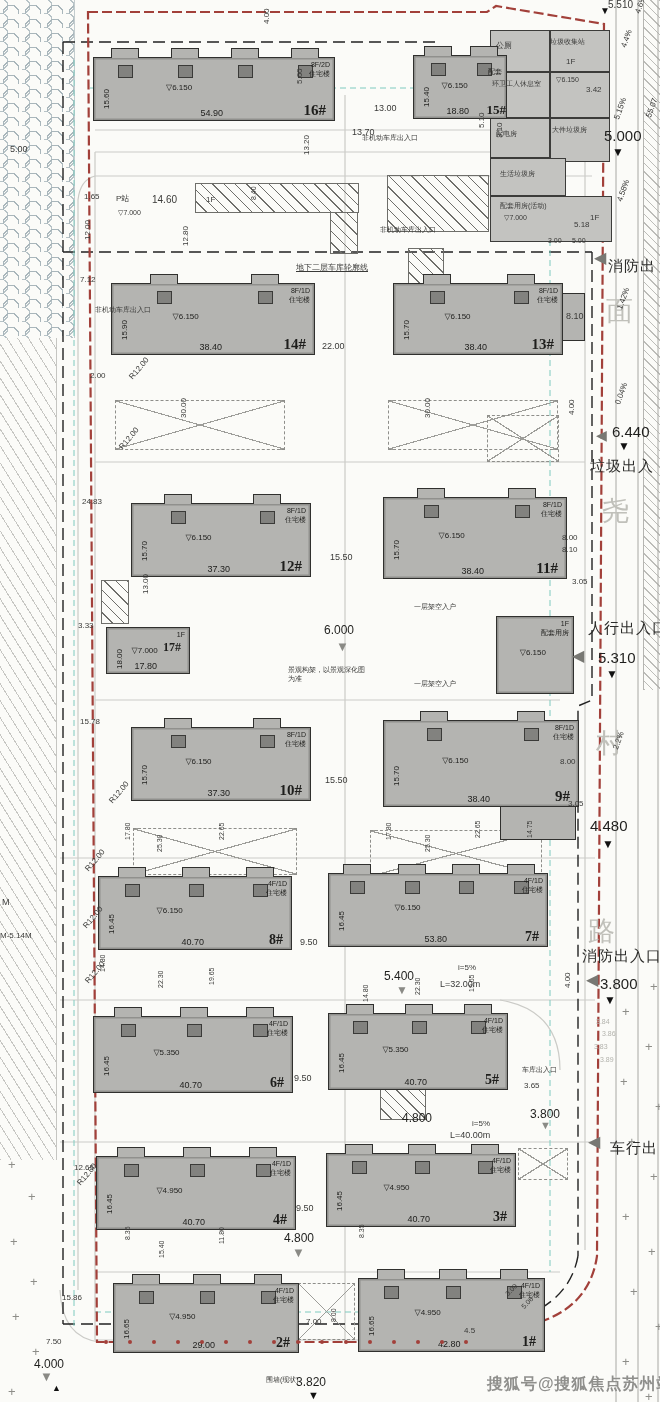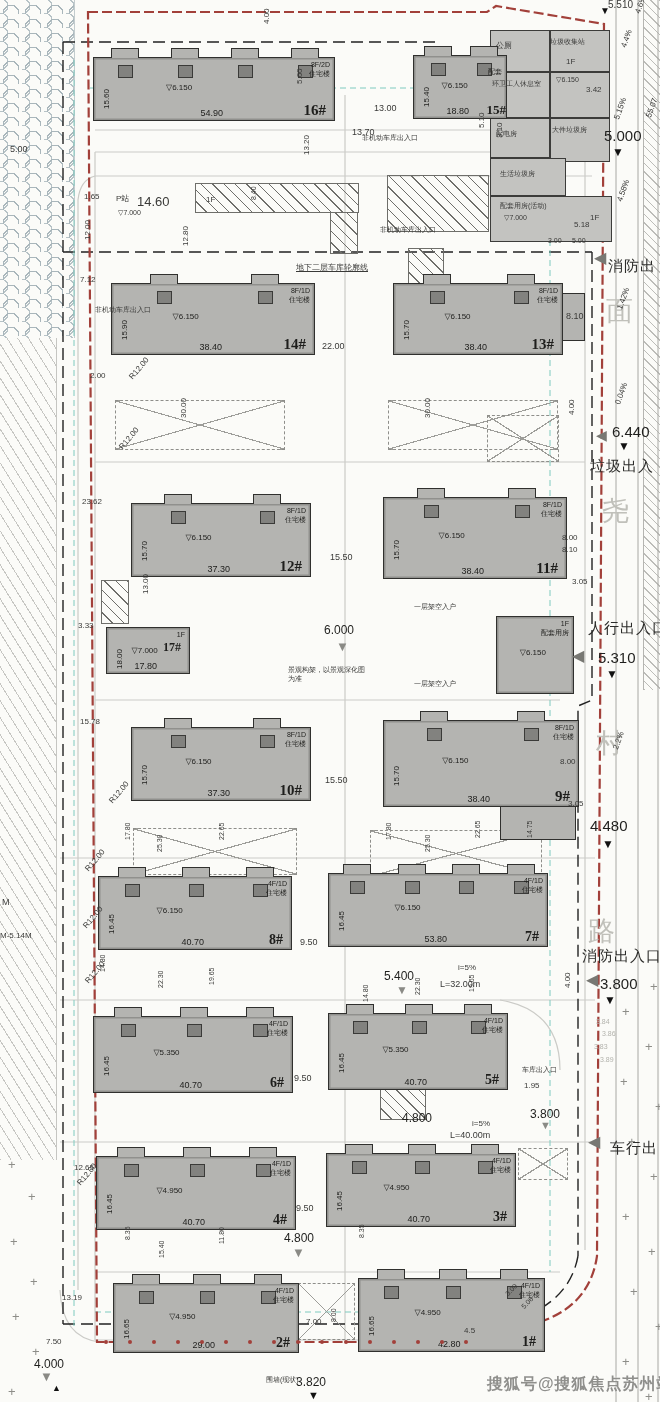--- a/index.html
+++ b/index.html
@@ -397,21 +397,21 @@
     <span class="lbl faint" style="left: 602px; top: 498px;">尧</span>
     <span class="lbl" style="left: 80px; top: 276px; font-size: 8px;">7.12</span>
     <span class="lbl leader" style="left: 296px; top: 264px; font-size: 8px;">地下二层车库轮廓线</span>
     <span class="lbl" style="left: 322px; top: 342px;">22.00</span>
     <span class="lbl" style="left: 90px; top: 372px; font-size: 8px;">2.00</span>
     <span class="lbl" style="left: 128px; top: 376px; font-size: 8px; transform: rotate(-50deg);">R12.00</span>
     <span class="lbl" style="left: 180px; top: 418px; font-size: 8px; transform: rotate(-90deg);">30.00</span>
     <span class="lbl" style="left: 118px; top: 446px; font-size: 8px; transform: rotate(-50deg);">R12.00</span>
     <span class="lbl" style="left: 424px; top: 418px; font-size: 8px; transform: rotate(-90deg);">30.00</span>
     <span class="lbl" style="left: 568px; top: 415px; font-size: 8px; transform: rotate(-90deg);">4.00</span>
-    <span class="lbl" style="left: 82px; top: 498px; font-size: 8px;">23.62</span>
+    <span class="lbl" style="left: 82px; top: 498px; font-size: 8px;">24.83</span>
     <span class="lbl" style="left: 330px; top: 553px;">15.50</span>
     <span class="lbl" style="left: 562px; top: 534px; font-size: 8px;">8.00</span>
     <span class="lbl" style="left: 562px; top: 546px; font-size: 8px;">8.10</span>
     <span class="lbl" style="left: 572px; top: 578px; font-size: 8px;">3.05</span>
     <span class="lbl" style="left: 142px; top: 594px; font-size: 8px; transform: rotate(-90deg);">13.00</span>
     <span class="lbl" style="left: 78px; top: 622px; font-size: 8px;">3.33</span>
     <span class="lbl big2" style="left: 324px; top: 624px;">6.000</span>
     <span class="lbl wrap" style="left: 288px; top: 666px; font-size: 7px;">景观构架，以景观深化图为准</span>
     <span class="lbl" style="left: 414px; top: 603px; font-size: 7px;">一层架空入户</span>
     <span class="lbl" style="left: 414px; top: 680px; font-size: 7px;">一层架空入户</span>
@@ -448,49 +448,49 @@
     <span class="lbl cn" style="left: 582px; top: 948px;">消防出入口</span>
     <span class="lbl faint" style="left: 588px; top: 918px;">路</span>
     <span class="lbl big" style="left: 600px; top: 976px;">3.800</span>
     <span class="lbl" style="left: 564px; top: 988px; font-size: 8px; transform: rotate(-90deg);">4.00</span>
     <span class="lbl fs" style="left: 596px; top: 1018px; font-size: 7px;">3.84</span>
     <span class="lbl fs" style="left: 602px; top: 1030px; font-size: 7px;">3.86</span>
     <span class="lbl fs" style="left: 594px; top: 1043px; font-size: 7px;">3.83</span>
     <span class="lbl fs" style="left: 600px; top: 1056px; font-size: 7px;">3.89</span>
     <span class="lbl" style="left: 294px; top: 1074px;">9.50</span>
     <span class="lbl" style="left: 522px; top: 1066px; font-size: 7px;">车库出入口</span>
-    <span class="lbl" style="left: 524px; top: 1082px; font-size: 8px;">1.95</span>
+    <span class="lbl" style="left: 524px; top: 1082px; font-size: 8px;">3.65</span>
     <span class="lbl big2" style="left: 530px; top: 1108px;">3.800</span>
     <span class="lbl big2" style="left: 402px; top: 1112px;">4.800</span>
     <span class="lbl" style="left: 472px; top: 1120px; font-size: 8px;">i=5%</span>
     <span class="lbl" style="left: 450px; top: 1131px; font-size: 9px;">L=40.00m</span>
     <span class="lbl cn" style="left: 610px; top: 1140px;">车行出</span>
     <span class="lbl" style="left: 74px; top: 1164px; font-size: 8px;">12.65</span>
     <span class="lbl" style="left: 76px; top: 1182px; font-size: 8px; transform: rotate(-50deg);">R12.00</span>
     <span class="lbl" style="left: 296px; top: 1204px;">9.50</span>
     <span class="lbl big2" style="left: 284px; top: 1232px;">4.800</span>
     <span class="lbl" style="left: 124px; top: 1240px; font-size: 7px; transform: rotate(-90deg);">8.35</span>
     <span class="lbl" style="left: 218px; top: 1244px; font-size: 7px; transform: rotate(-90deg);">11.80</span>
     <span class="lbl" style="left: 158px; top: 1258px; font-size: 7px; transform: rotate(-90deg);">15.40</span>
     <span class="lbl" style="left: 358px; top: 1238px; font-size: 7px; transform: rotate(-90deg);">8.35</span>
-    <span class="lbl" style="left: 62px; top: 1294px; font-size: 8px;">13.19</span>
+    <span class="lbl" style="left: 62px; top: 1294px; font-size: 8px;">15.86</span>
     <span class="lbl" style="left: 46px; top: 1338px; font-size: 8px;">7.50</span>
     <span class="lbl big2" style="left: 34px; top: 1358px;">4.000</span>
     <span class="lbl" style="left: 306px; top: 1318px; font-size: 8px;">7.00</span>
     <span class="lbl" style="left: 330px; top: 1322px; font-size: 7px; transform: rotate(-90deg);">8.00</span>
     <span class="lbl" style="left: 464px; top: 1327px; font-size: 8px;">4.5</span>
     <span class="lbl" style="left: 504px; top: 1292px; font-size: 7px; transform: rotate(-45deg);">3.00</span>
     <span class="lbl" style="left: 520px; top: 1305px; font-size: 7px; transform: rotate(-45deg);">5.06</span>
     <span class="lbl" style="left: 266px; top: 1376px; font-size: 7px;">围墙(现状)</span>
     <span class="lbl big2" style="left: 296px; top: 1376px;">3.820</span>
     <span class="lbl" style="left: 362px; top: 134px; font-size: 7px;">非机动车库出入口</span>
     <span class="lbl" style="left: 380px; top: 226px; font-size: 7px;">非机动车库出入口</span>
     <span class="lbl" style="left: 95px; top: 306px; font-size: 7px;">非机动车库出入口</span>
     <span class="lbl" style="left: 116px; top: 195px; font-size: 8px;">P站</span>
-    <span class="lbl" style="left: 137px; top: 195px; font-size: 13px;">14.60</span>
+    <span class="lbl" style="left: 152px; top: 195px; font-size: 10px;">14.60</span>
     <span class="lbl" style="left: 206px; top: 196px; font-size: 8px;">1F</span>
     <span class="lbl" style="left: 118px; top: 209px; font-size: 7px;">▽7.000</span>
     <span class="lbl" style="left: 250px; top: 200px; font-size: 7px; transform: rotate(-90deg);">8.40</span>
     <span class="lbl" style="left: 182px; top: 246px; font-size: 8px; transform: rotate(-90deg);">12.80</span>
     <span class="lbl" style="left: 2px; top: 898px; font-size: 9px;">M</span>
     <span class="lbl" style="left: 0px; top: 932px; font-size: 8px;">M-5.14M</span>
     <span class="marker" style="left: 600px; top: 6px; font-size: 10px; color: rgb(17, 17, 17);">▼</span>
     <span class="marker" style="left: 612px; top: 146px; font-size: 12px; color: rgb(17, 17, 17);">▼</span>
     <span class="marker" style="left: 594px; top: 250px; font-size: 16px; color: rgb(120, 120, 115);">◀</span>
     <span class="marker" style="left: 596px; top: 428px; font-size: 14px; color: rgb(120, 120, 115);">◀</span>

